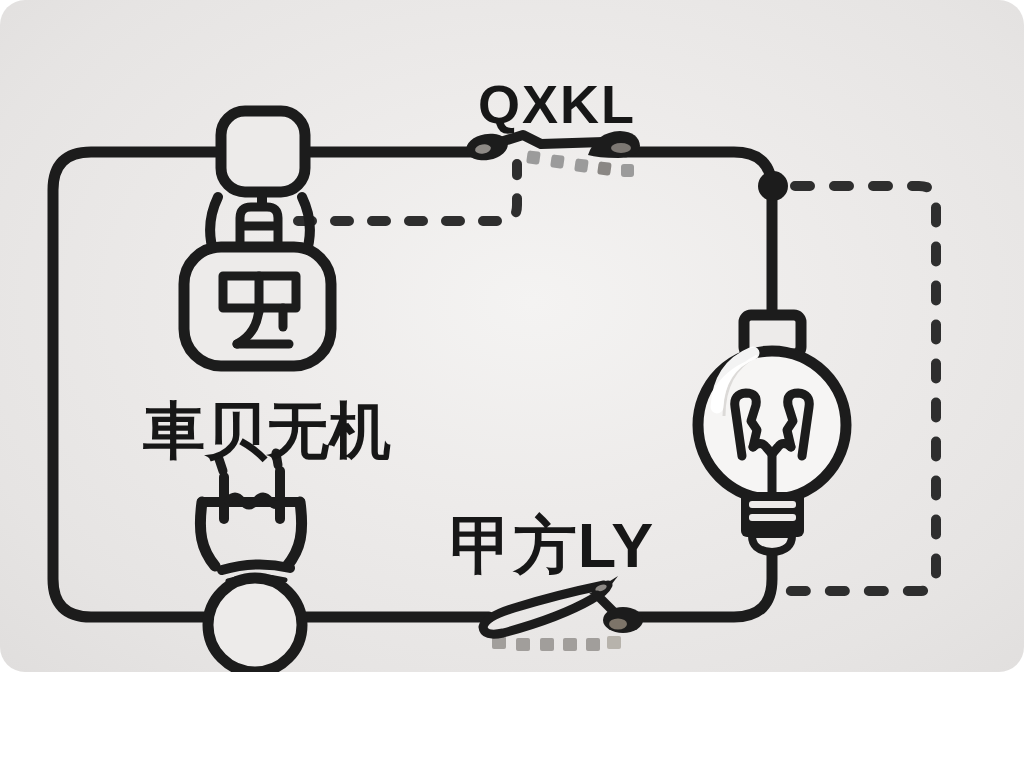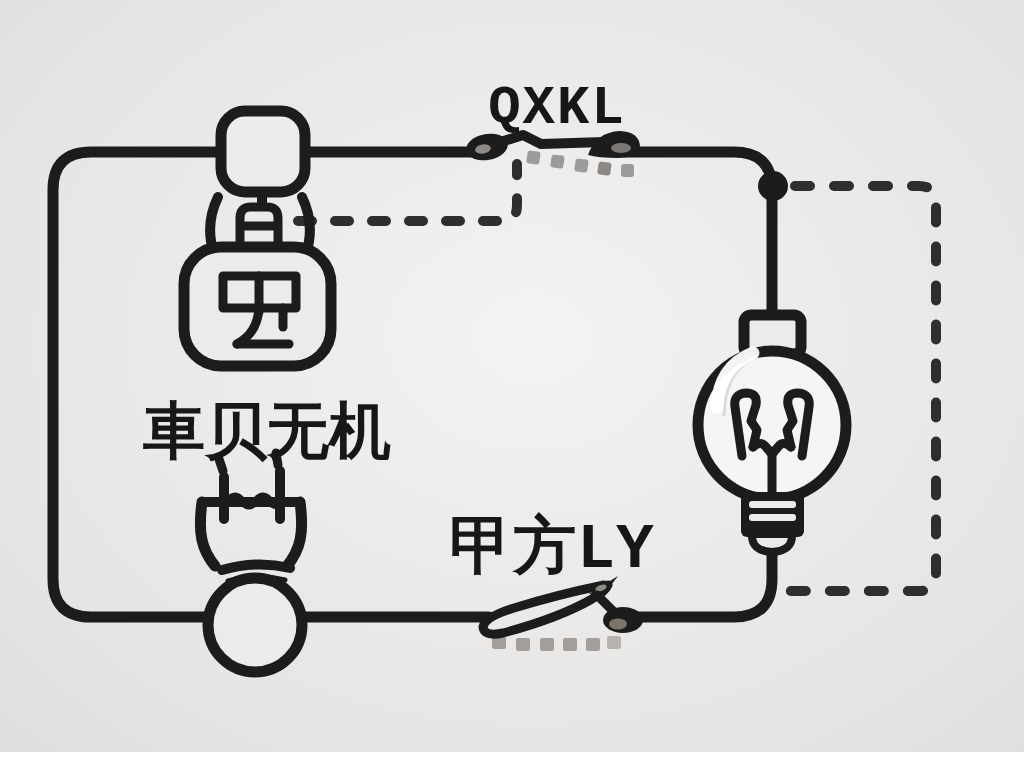--- a/index.html
+++ b/index.html
@@ -1,19 +1,20 @@
 <!DOCTYPE html>
 <html><head>
 <meta charset="utf-8">
 <style>
   html,body{margin:0;padding:0;}
   .stage{
-    position:relative;width:1024px;height:752px;overflow:hidden;
+    position:relative;width:1024px;height:672px;overflow:hidden;
     background:radial-gradient(ellipse at 52% 45%, #f4f3f2 0%, #edebea 40%, #e6e4e3 78%, #e0dedd 100%);
-    font-family:Liberation Mono, monospace;
+    font-family:Liberation Sans, sans-serif;
+    border-radius:25px;
   }
   svg{position:absolute;left:0;top:0;}
   .lbl{font-weight:800;fill:#171717;}
   .lbl-top{font-size:54px;letter-spacing:2px;}
   .lbl-mid{font-size:62px;letter-spacing:0px;font-weight:700;}
   .lbl-bot{font-size:63px;letter-spacing:1px;font-weight:700;}
 </style>
 </head>
 <body>
 

